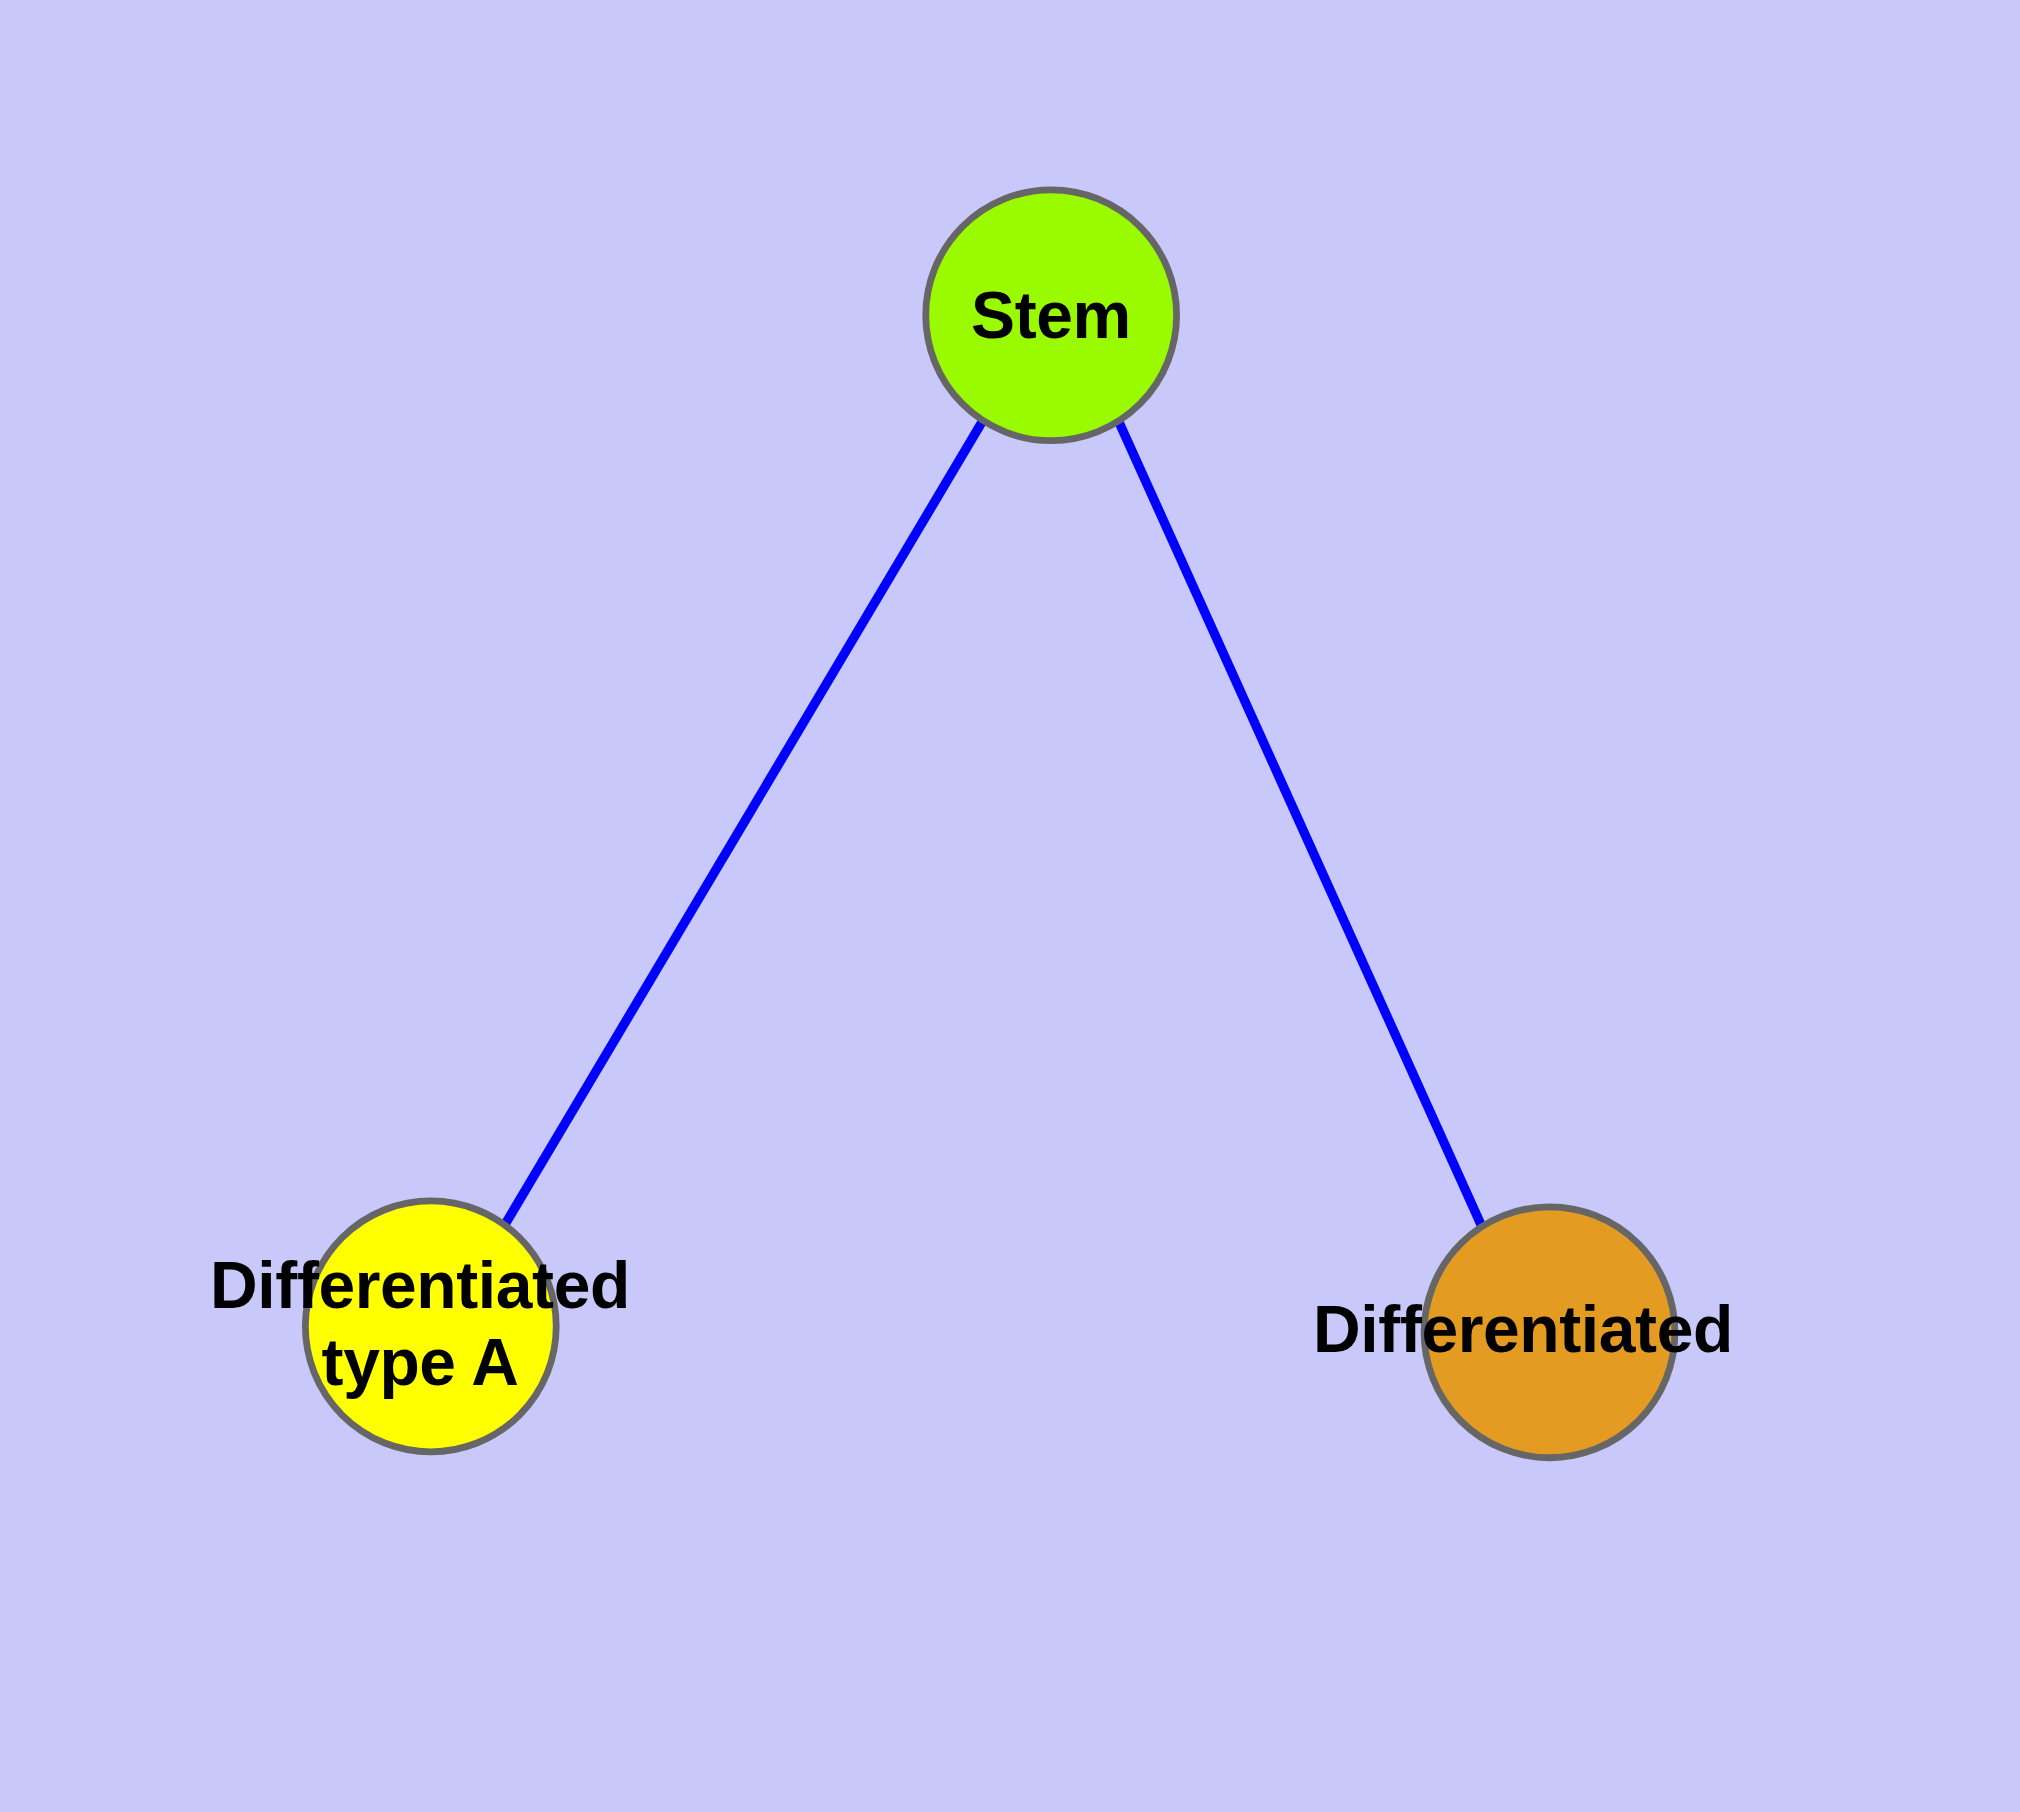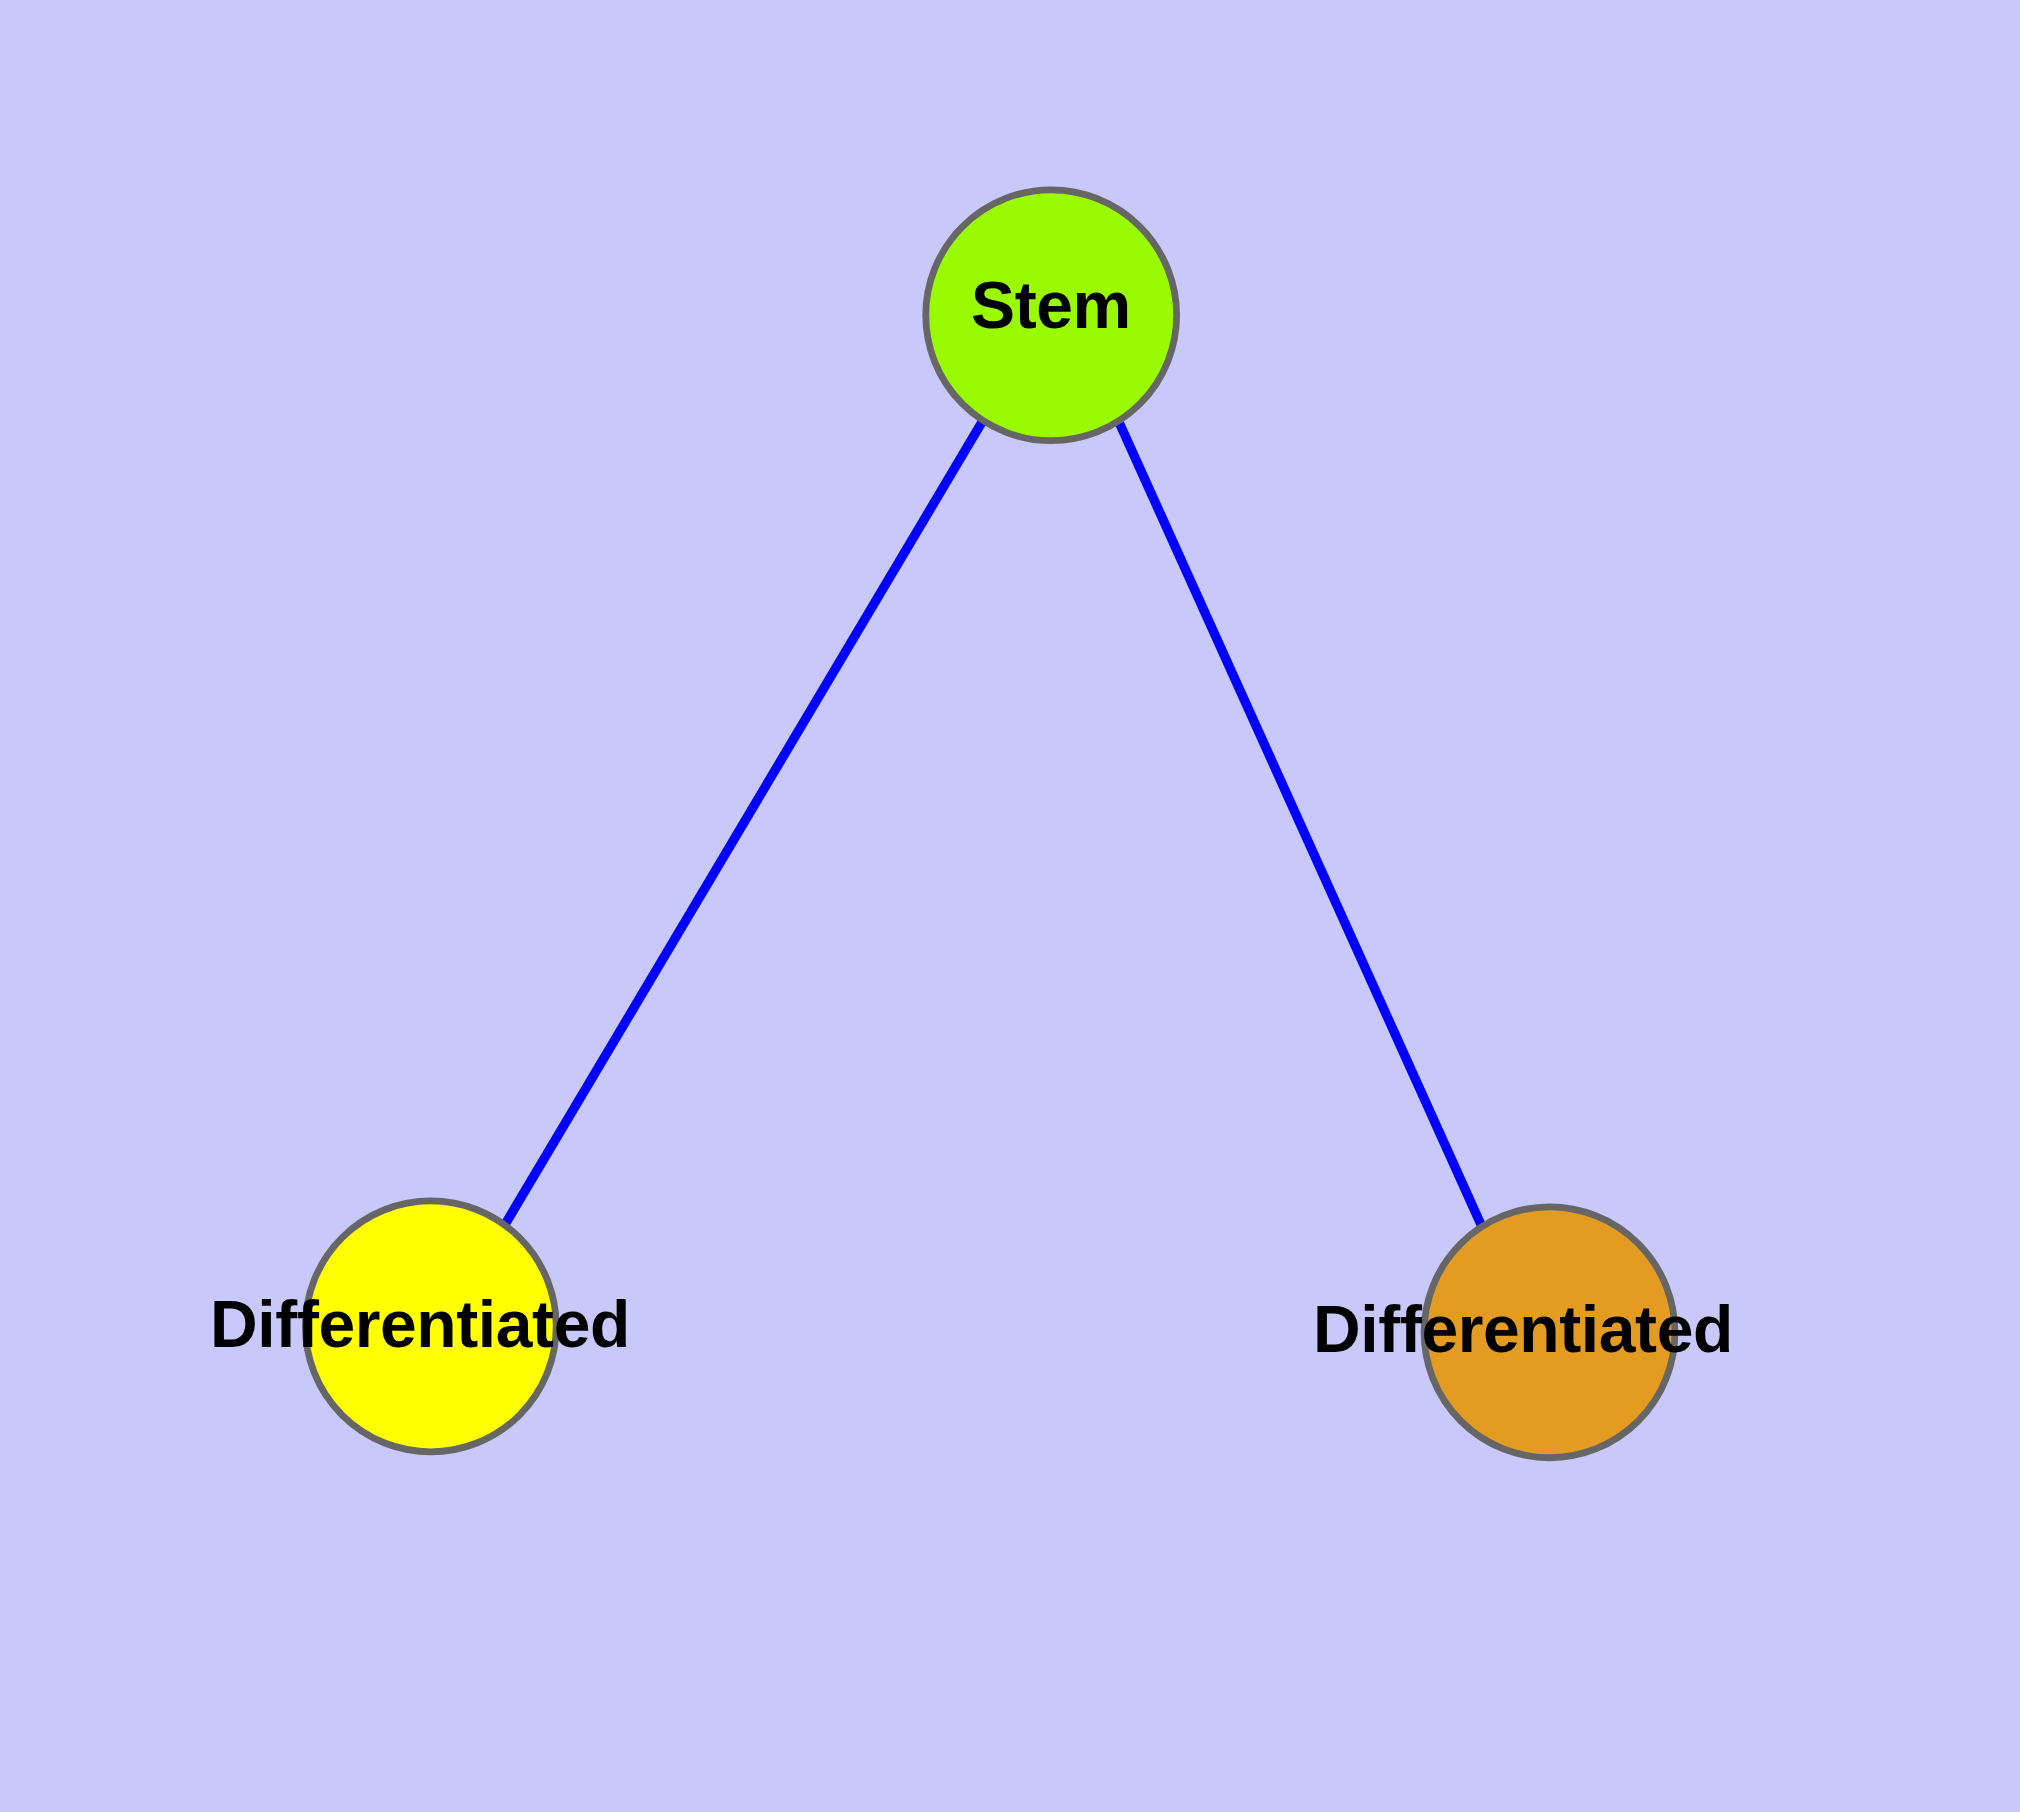--- a/index.html
+++ b/index.html
@@ -55,19 +55,19 @@
         <line x1="1320" y1="498" x2="1749" y2="1449" stroke="#0000ff" stroke-width="11" stroke-linecap="butt"></line>
       </g>
     <g id="node-layer">
         <circle cx="1240" cy="372" r="148" fill="#9afb00" stroke="#666666" stroke-width="8"></circle>
         <circle cx="508" cy="1565" r="148" fill="#ffff00" stroke="#666666" stroke-width="8"></circle>
         <circle cx="1828" cy="1572" r="148" fill="#e49b22" stroke="#666666" stroke-width="8"></circle>
       </g>
   </svg>
 
   <div id="label-layer">
-      <div class="node-label" style="left: 1051px; top: 305px; color: rgb(0, 0, 0);"><div>Stem</div></div>
-      <div class="node-label" style="left: 420px; top: 1324px; color: rgb(0, 0, 0);"><div>Differentiated</div></div>
+      <div class="node-label" style="left: 1051px; top: 315px; color: rgb(0, 0, 0);"><div>Stem</div></div>
+      <div class="node-label" style="left: 420px; top: 1324px; color: rgb(0, 0, 0);"><div>Differentiated</div><div>type A</div></div>
       <div class="node-label" style="left: 1523px; top: 1329px; color: rgb(0, 0, 0);"><div>Differentiated</div></div>
     </div>
 
 </div>
 
 
 </body></html>

